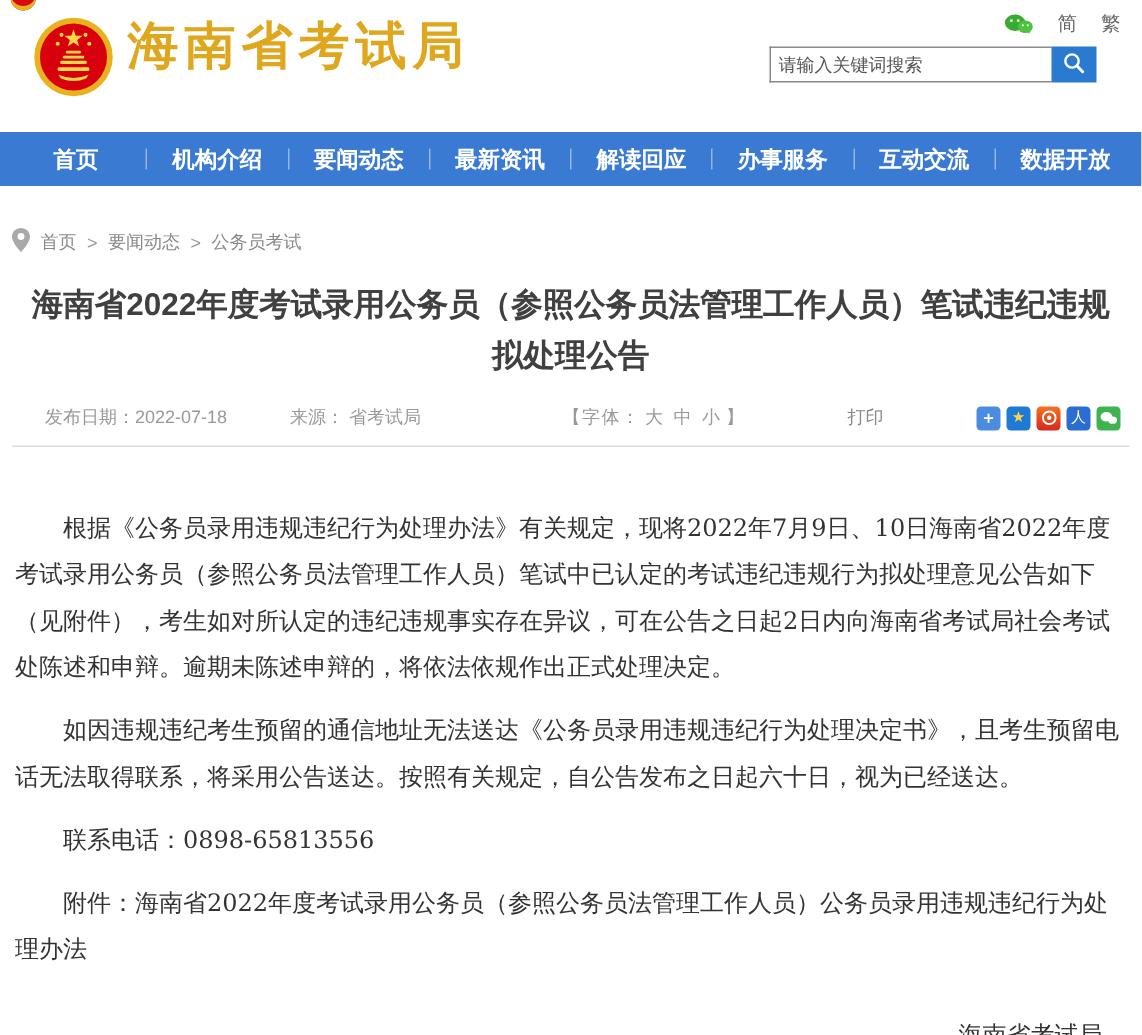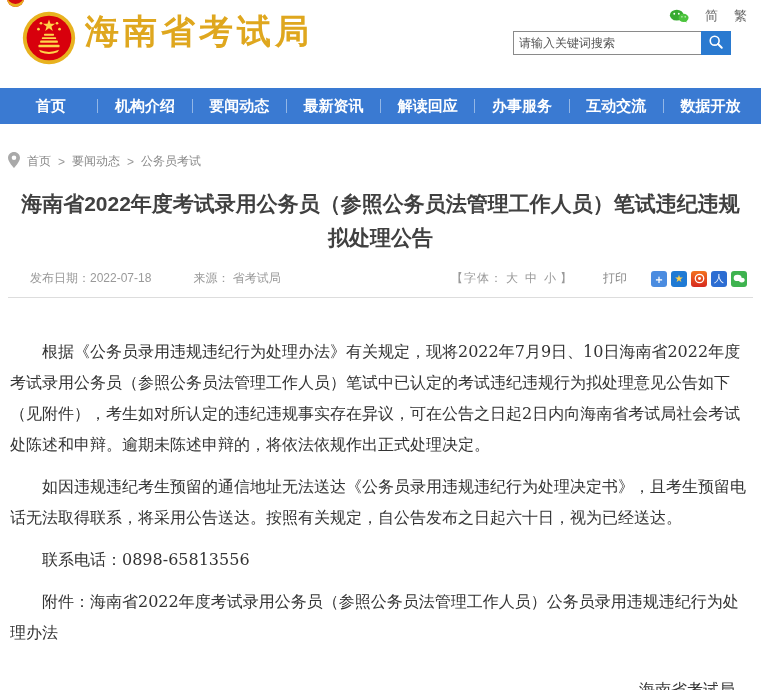--- a/index.html
+++ b/index.html
@@ -69,21 +69,21 @@
   
   .article-title {
     margin: 16px 20px 0; text-align: center;
     color: #404040; font-size: 21px; font-weight: bold; line-height: 34px;
   }
   .meta-row {
     display: flex; align-items: flex-end;
     margin: 14px 14px 0 30px; color: #999; font-size: 12px; height: 18px;
   }
   .meta-date { margin-right: 42px; }
-  .meta-right { margin-left: auto; display: flex; align-items: center; }
+  .meta-right { margin-left: auto; display: flex; align-items: center; gap: 38px; }
   .font-ctl { color: #999; letter-spacing: 1px; }
   .font-size-opt { cursor: pointer; margin: 0 3px; }
   .print-label { margin-left: 30px; cursor: pointer; color: #888; }
   .share-icons { margin-left: 24px; display: flex; gap: 4px; align-items: center; }
   .share-ic {
     width: 16px; height: 16px; border-radius: 3px; cursor: pointer;
     display: flex; align-items: center; justify-content: center;
     font-size: 11px; line-height: 16px; color: #fff; overflow: hidden;
   }
   .ic-plus   { background: #4b8ce0; font-weight: bold; }

